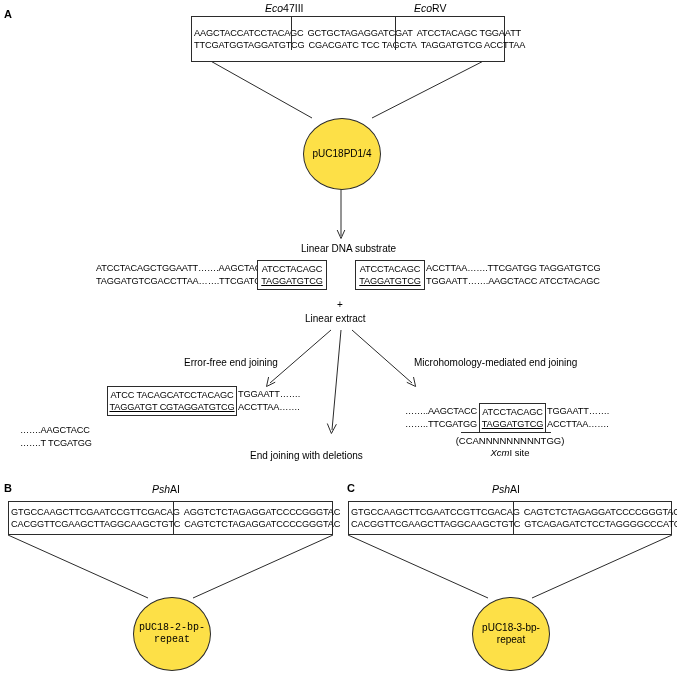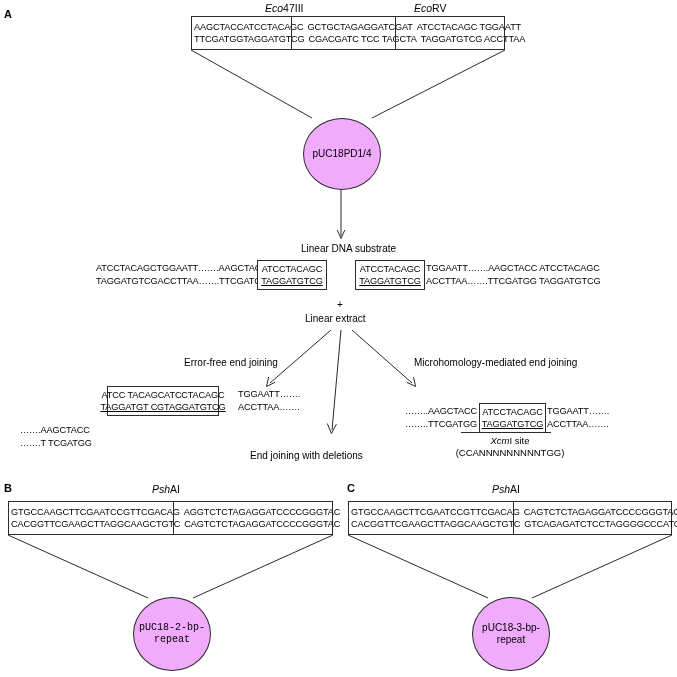--- a/index.html
+++ b/index.html
@@ -43,21 +43,21 @@
   }
   .u{text-decoration:underline;}
 
   .circ{
     border:1px solid #2b2b2b;
     border-radius:50%;
     display:flex;align-items:center;justify-content:center;
     text-align:center;
     font-size:10px;
     line-height:12px;
-    background:#f0abfc;
+    background:#fde047;
   }
 
   .lbl{font-size:10px;white-space:nowrap;}
   .plus{font-size:10px;}
 
   svg.ink{position:absolute;left:0;top:0;width:677px;height:677px;overflow:visible;pointer-events:none;}
   svg.ink line, svg.ink path{stroke:#2b2b2b;stroke-width:1;fill:none;}
 
   .xcm-label{font-size:9.5px;text-align:center;white-space:nowrap;line-height:12px;}
   .xcm-label .it{font-style:italic;}
@@ -92,21 +92,21 @@
 
   <div class="abs panel-letter" style="left:4px;top:8px;">A</div>
 
   <div class="abs enz" style="left:265px;top:2px;">
     <span class="it">Eco</span><span>47III</span>
   </div>
   <div class="abs enz" style="left:414px;top:2px;">
     <span class="it">Eco</span><span>RV</span>
   </div>
 
-  <div class="abs seqbox" style="left:191px;top:16px;width:314px;height:34px;">
+  <div class="abs seqbox" style="left:191px;top:16px;width:314px;height:46px;">
     <div class="seqrow">
       <span class="seg">AAGCTACCATCCTACAGC</span>
       <span class="seg">GCTGCTAGAGGATCGAT</span>
       <span class="seg">ATCCTACAGC TGGAATT</span>
     </div>
     <div class="seqrow">
       <span class="seg">TTCGATGGTAGGATGTCG</span>
       <span class="seg">CGACGATC TCC TAGCTA</span>
       <span class="seg">TAGGATGTCG ACCTTAA</span>
     </div>
@@ -140,39 +140,39 @@
   <div class="abs seqbox" style="left:355px;top:260px;width:70px;height:30px;">
     <div class="seqrow" style="justify-content:center;">
       <span class="seg">ATCCTACAGC</span>
     </div>
     <div class="seqrow u" style="justify-content:center;">
       <span class="seg">TAGGATGTCG</span>
     </div>
   </div>
   <div class="abs" style="left:426px;top:262px;">
     <div class="plain-seq">
+      <span>ACCTTAA…….TTCGATGG TAGGATGTCG</span>
+    </div>
+    <div class="plain-seq">
       <span>TGGAATT…….AAGCTACC ATCCTACAGC</span>
-    </div>
-    <div class="plain-seq">
-      <span>ACCTTAA…….TTCGATGG TAGGATGTCG</span>
     </div>
   </div>
 
   <div class="abs plus" style="left:337px;top:299px;">+</div>
   <div class="abs lbl" style="left:305px;top:313px;">Linear extract</div>
 
   <div class="abs lbl" style="left:184px;top:357px;">Error-free end joining</div>
   <div class="abs lbl" style="left:414px;top:357px;">Microhomology-mediated end joining</div>
   <div class="abs lbl" style="left:250px;top:450px;">End joining with deletions</div>
 
   <div class="abs" style="left:20px;top:388px;margin-top:36px;">
     <div class="plain-seq">…….AAGCTACC</div>
     <div class="plain-seq">…….T TCGATGG</div>
   </div>
-  <div class="abs seqbox" style="left:107px;top:386px;width:112px;height:30px;">
+  <div class="abs seqbox" style="left:107px;top:386px;width:130px;height:30px;">
     <div class="seqrow" style="justify-content:center;">
       <span class="seg">ATCC TACAGCATCCTACAGC</span>
     </div>
     <div class="seqrow u" style="justify-content:center;">
       <span class="seg">TAGGATGT CGTAGGATGTCG</span>
     </div>
   </div>
   <div class="abs" style="left:238px;top:388px;">
     <div class="plain-seq">TGGAATT…….</div>
     <div class="plain-seq">ACCTTAA…….</div>
@@ -189,24 +189,24 @@
     <div class="seqrow u" style="justify-content:center;">
       <span class="seg">TAGGATGTCG</span>
     </div>
   </div>
   <div class="abs" style="left:547px;top:405px;">
     <div class="plain-seq">TGGAATT…….</div>
     <div class="plain-seq">ACCTTAA…….</div>
   </div>
   <div class="abs uline" style="left:461px;top:432px;width:90px;"></div>
   <div class="abs xcm-label" style="left:430px;top:435px;width:160px;">
+    <div>(CCANNNNNNNNNTGG)</div>
     <div>
       <span class="it">Xcm</span><span>I site</span>
     </div>
-    <div>(CCANNNNNNNNNTGG)</div>
   </div>
 
   <div class="abs panel-letter" style="left:4px;top:482px;">B</div>
   <div class="abs enz" style="left:152px;top:483px;">
     <span class="it">Psh</span><span>AI</span>
   </div>
   <div class="abs seqbox" style="left:8px;top:501px;width:325px;height:34px;">
     <div class="seqrow">
       <span class="seg">GTGCCAAGCTTCGAATCCGTTCGACAG</span>
       <span class="seg">AGGTCTCTAGAGGATCCCCGGGTAC</span>

